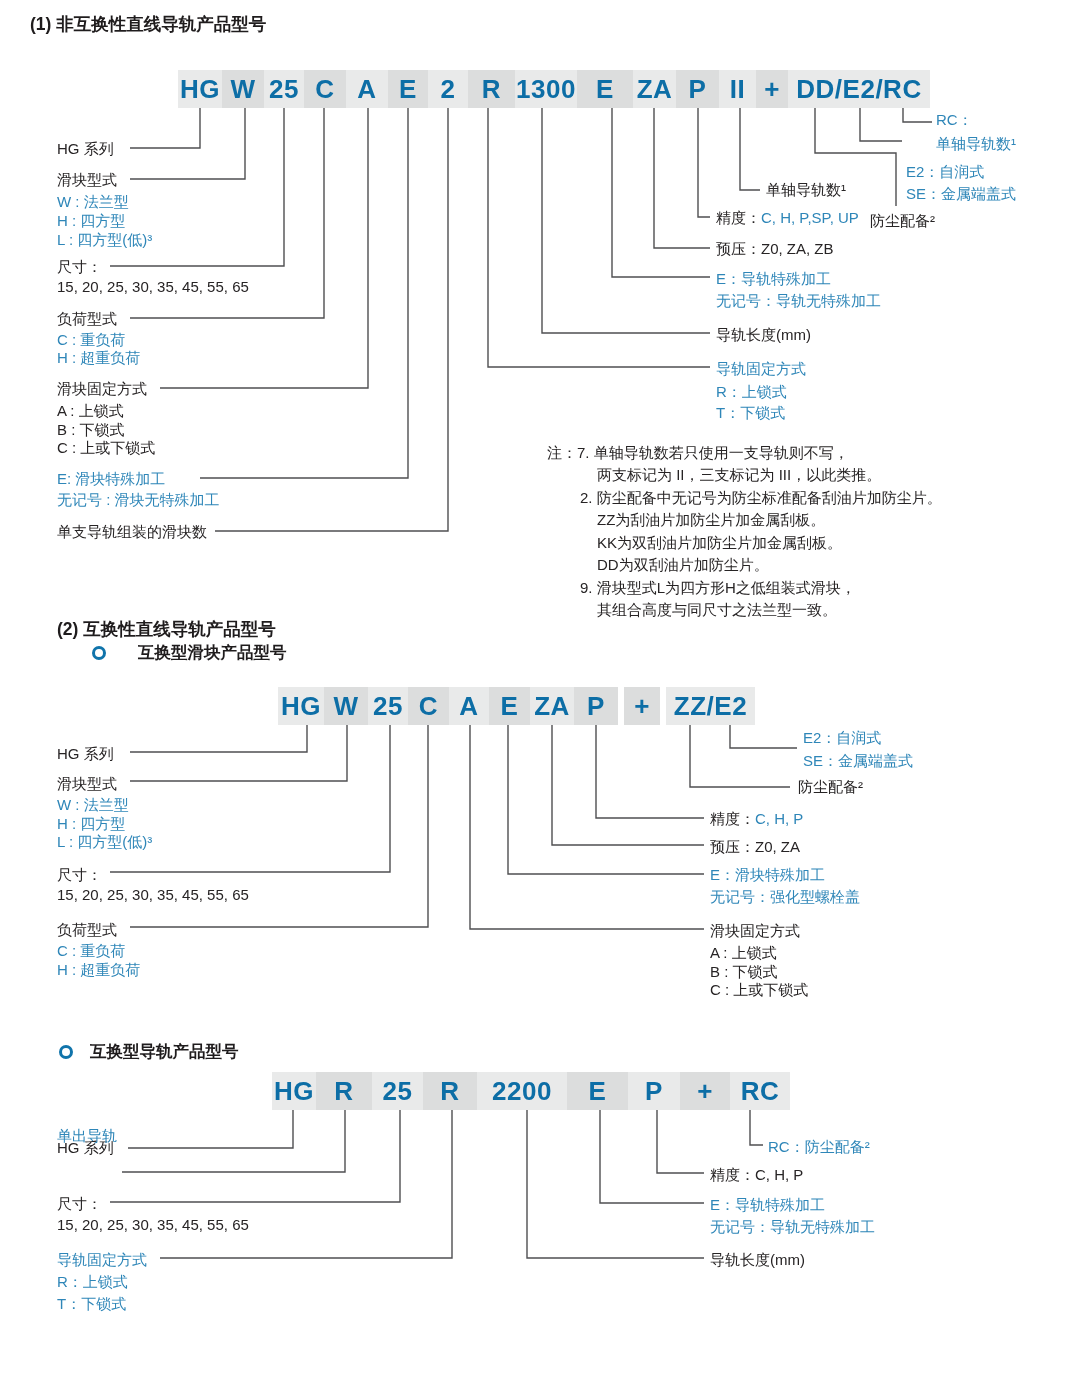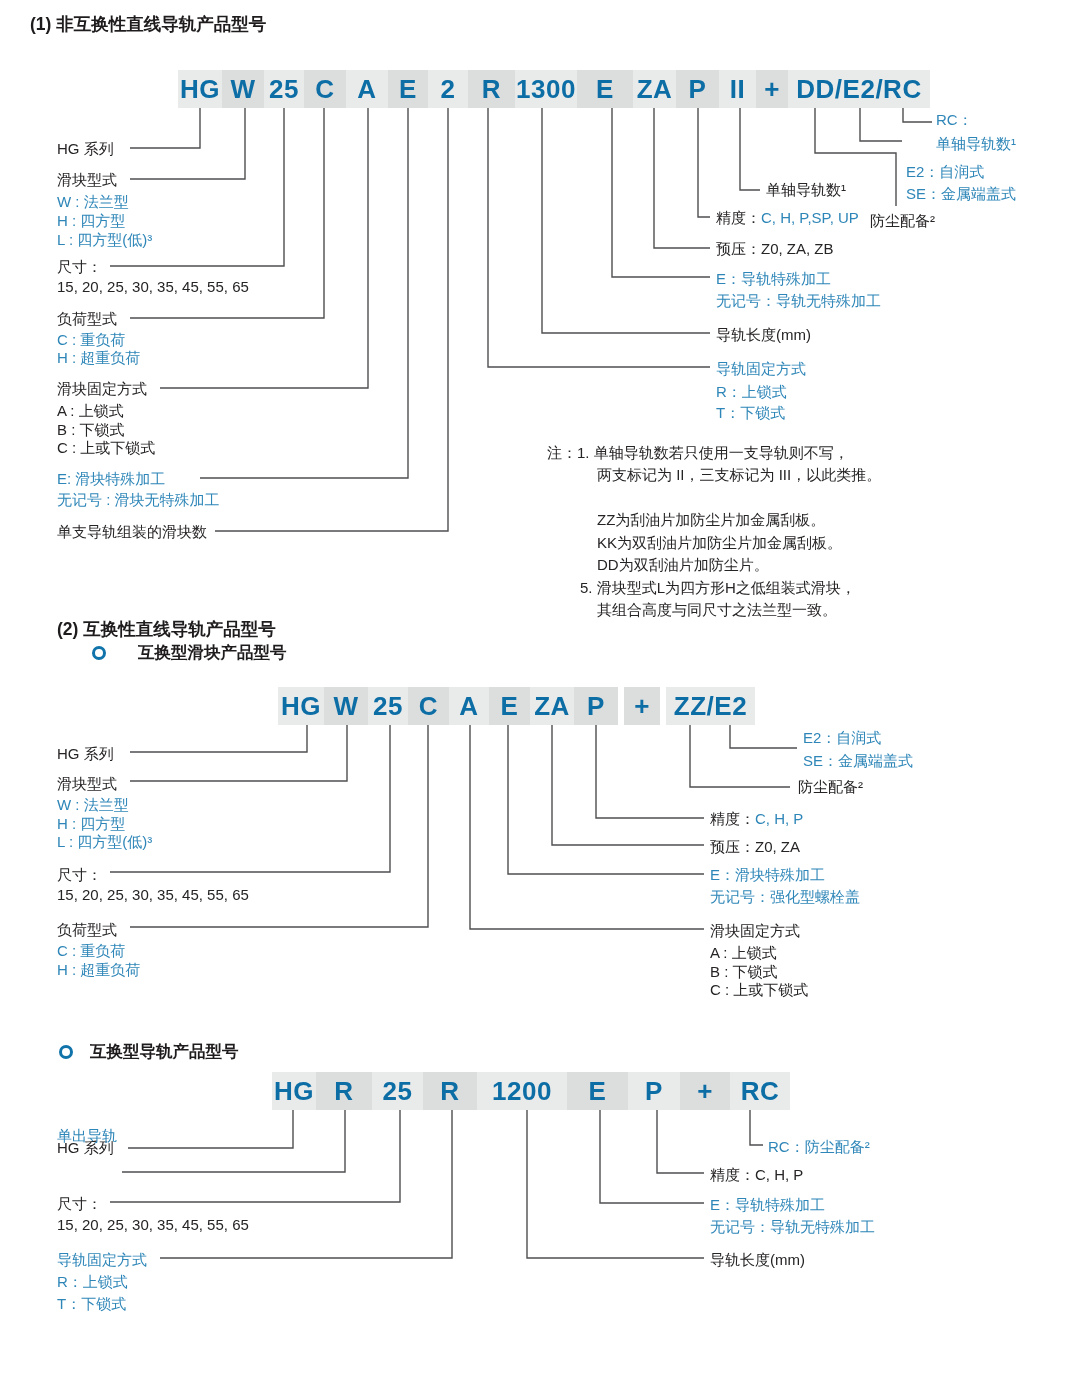--- a/index.html
+++ b/index.html
@@ -109,26 +109,27 @@
   <div class="lbl" style="left:870px;top:212px">防尘配备²</div>
   <div class="lbl" style="left:716px;top:209px"><span>精度：</span><span class="bl">C, H, P,SP, UP</span></div>
   <div class="lbl" style="left:716px;top:240px">预压：Z0, ZA, ZB</div>
   <div class="lbl b" style="left:716px;top:270px">E：导轨特殊加工</div>
   <div class="lbl b" style="left:716px;top:292px">无记号：导轨无特殊加工</div>
   <div class="lbl" style="left:716px;top:326px">导轨长度(mm)</div>
   <div class="lbl b" style="left:716px;top:360px">导轨固定方式</div>
   <div class="lbl b" style="left:716px;top:383px">R：上锁式</div>
   <div class="lbl b" style="left:716px;top:404px">T：下锁式</div>
 
-  <div class="note" style="left:547px;top:444px">注：1. 单轴导轨数若只使用一支导轨则不写，</div>
+  <div class="note" style="left:547px;top:444px">注：7. 单轴导轨数若只使用一支导轨则不写，</div>
   <div class="note" style="left:597px;top:466px">两支标记为 II，三支标记为 III，以此类推。</div>
+  <div class="note" style="left:580px;top:489px">2. 防尘配备中无记号为防尘标准配备刮油片加防尘片。</div>
   <div class="note" style="left:597px;top:511px">ZZ为刮油片加防尘片加金属刮板。</div>
   <div class="note" style="left:597px;top:534px">KK为双刮油片加防尘片加金属刮板。</div>
   <div class="note" style="left:597px;top:556px">DD为双刮油片加防尘片。</div>
-  <div class="note" style="left:580px;top:579px">5. 滑块型式L为四方形H之低组装式滑块，</div>
+  <div class="note" style="left:580px;top:579px">9. 滑块型式L为四方形H之低组装式滑块，</div>
   <div class="note" style="left:597px;top:601px">其组合高度与同尺寸之法兰型一致。</div>
 
   <div class="sec-title" style="left:57px;top:617px">(2) 互换性直线导轨产品型号</div>
   <span class="ring" style="left:92px;top:646px"></span>
   <div class="bullet-title" style="left:138px;top:642px">互换型滑块产品型号</div>
 
   <span class="seg l" style="left:278px;top:687px;width:46px">HG</span>
   <span class="seg d" style="left:324px;top:687px;width:44px">W</span>
   <span class="seg l" style="left:368px;top:687px;width:40px">25</span>
   <span class="seg d" style="left:408px;top:687px;width:41px">C</span>
@@ -162,21 +163,21 @@
   <div class="lbl" style="left:710px;top:963px">B : 下锁式</div>
   <div class="lbl" style="left:710px;top:981px">C : 上或下锁式</div>
 
   <span class="ring" style="left:59px;top:1045px"></span>
   <div class="bullet-title" style="left:90px;top:1041px">互换型导轨产品型号</div>
 
   <span class="seg l" style="left:272px;top:1072px;width:44px">HG</span>
   <span class="seg d" style="left:316px;top:1072px;width:56px">R</span>
   <span class="seg l" style="left:372px;top:1072px;width:51px">25</span>
   <span class="seg d" style="left:423px;top:1072px;width:54px">R</span>
-  <span class="seg l" style="left:477px;top:1072px;width:90px">1200</span>
+  <span class="seg l" style="left:477px;top:1072px;width:90px">2200</span>
   <span class="seg d" style="left:567px;top:1072px;width:61px">E</span>
   <span class="seg l" style="left:628px;top:1072px;width:52px">P</span>
   <span class="seg d" style="left:680px;top:1072px;width:50px">+</span>
   <span class="seg l" style="left:730px;top:1072px;width:60px">RC</span>
 
   <div class="lbl" style="left:57px;top:1139px">HG 系列</div>
   <div class="lbl b" style="left:57px;top:1127px">单出导轨</div>
   <div class="lbl" style="left:57px;top:1195px">尺寸：</div>
   <div class="lbl" style="left:57px;top:1216px">15, 20, 25, 30, 35, 45, 55, 65</div>
   <div class="lbl b" style="left:57px;top:1251px">导轨固定方式</div>

